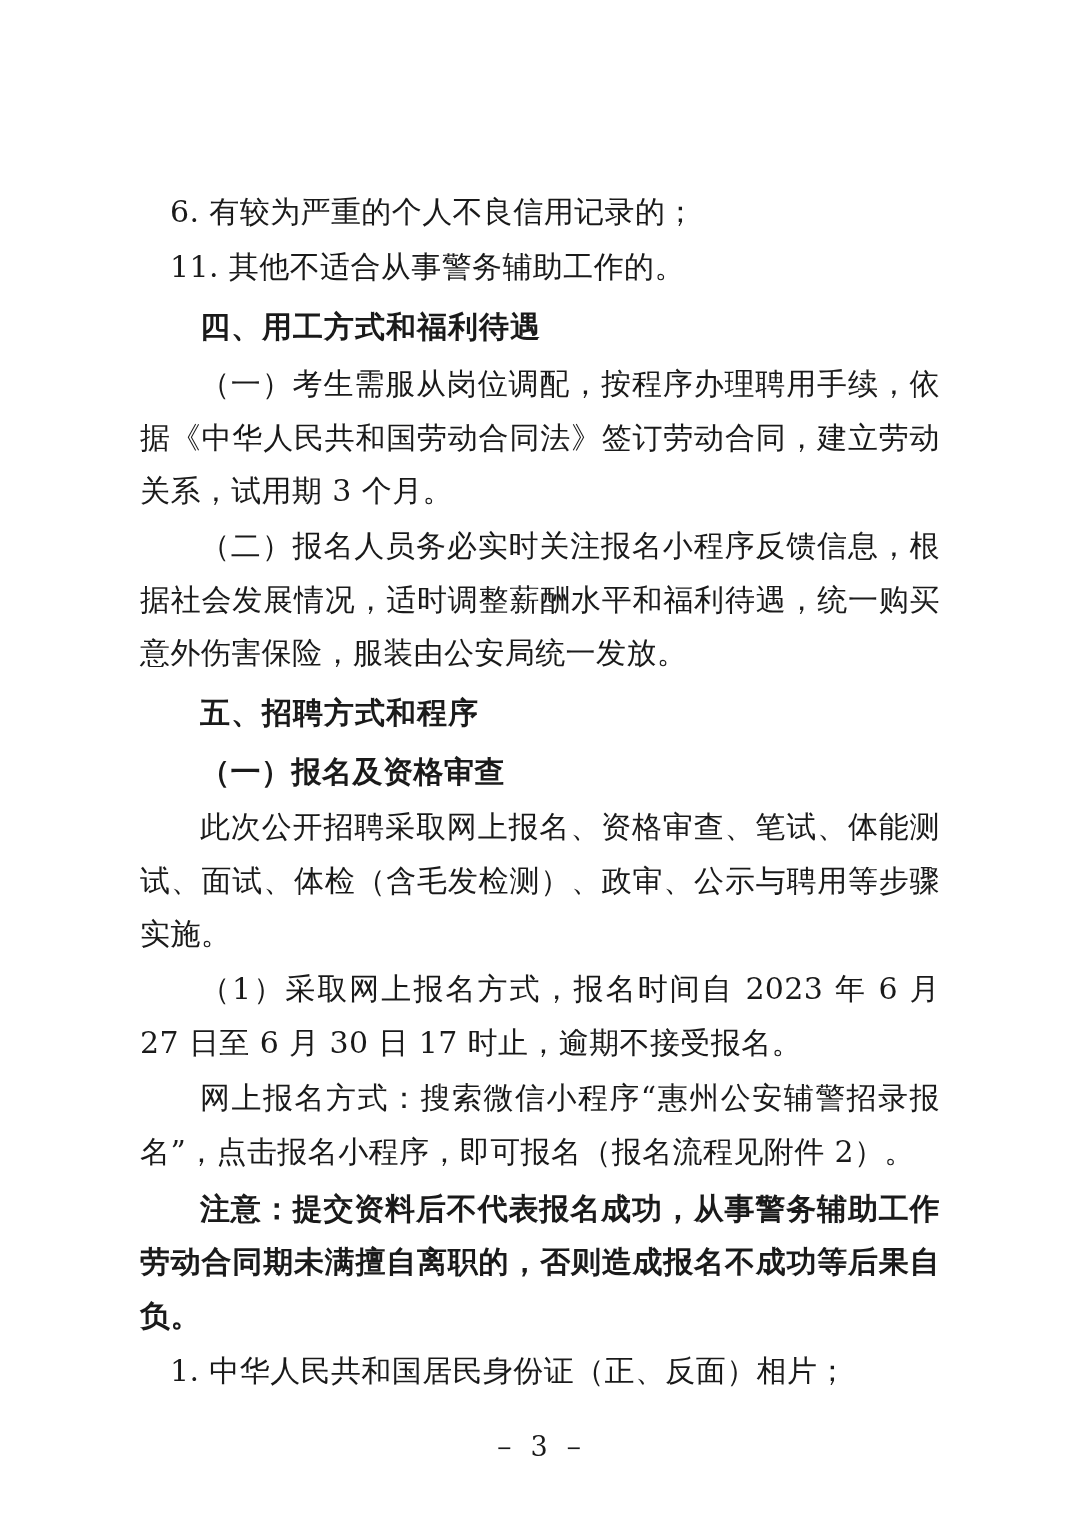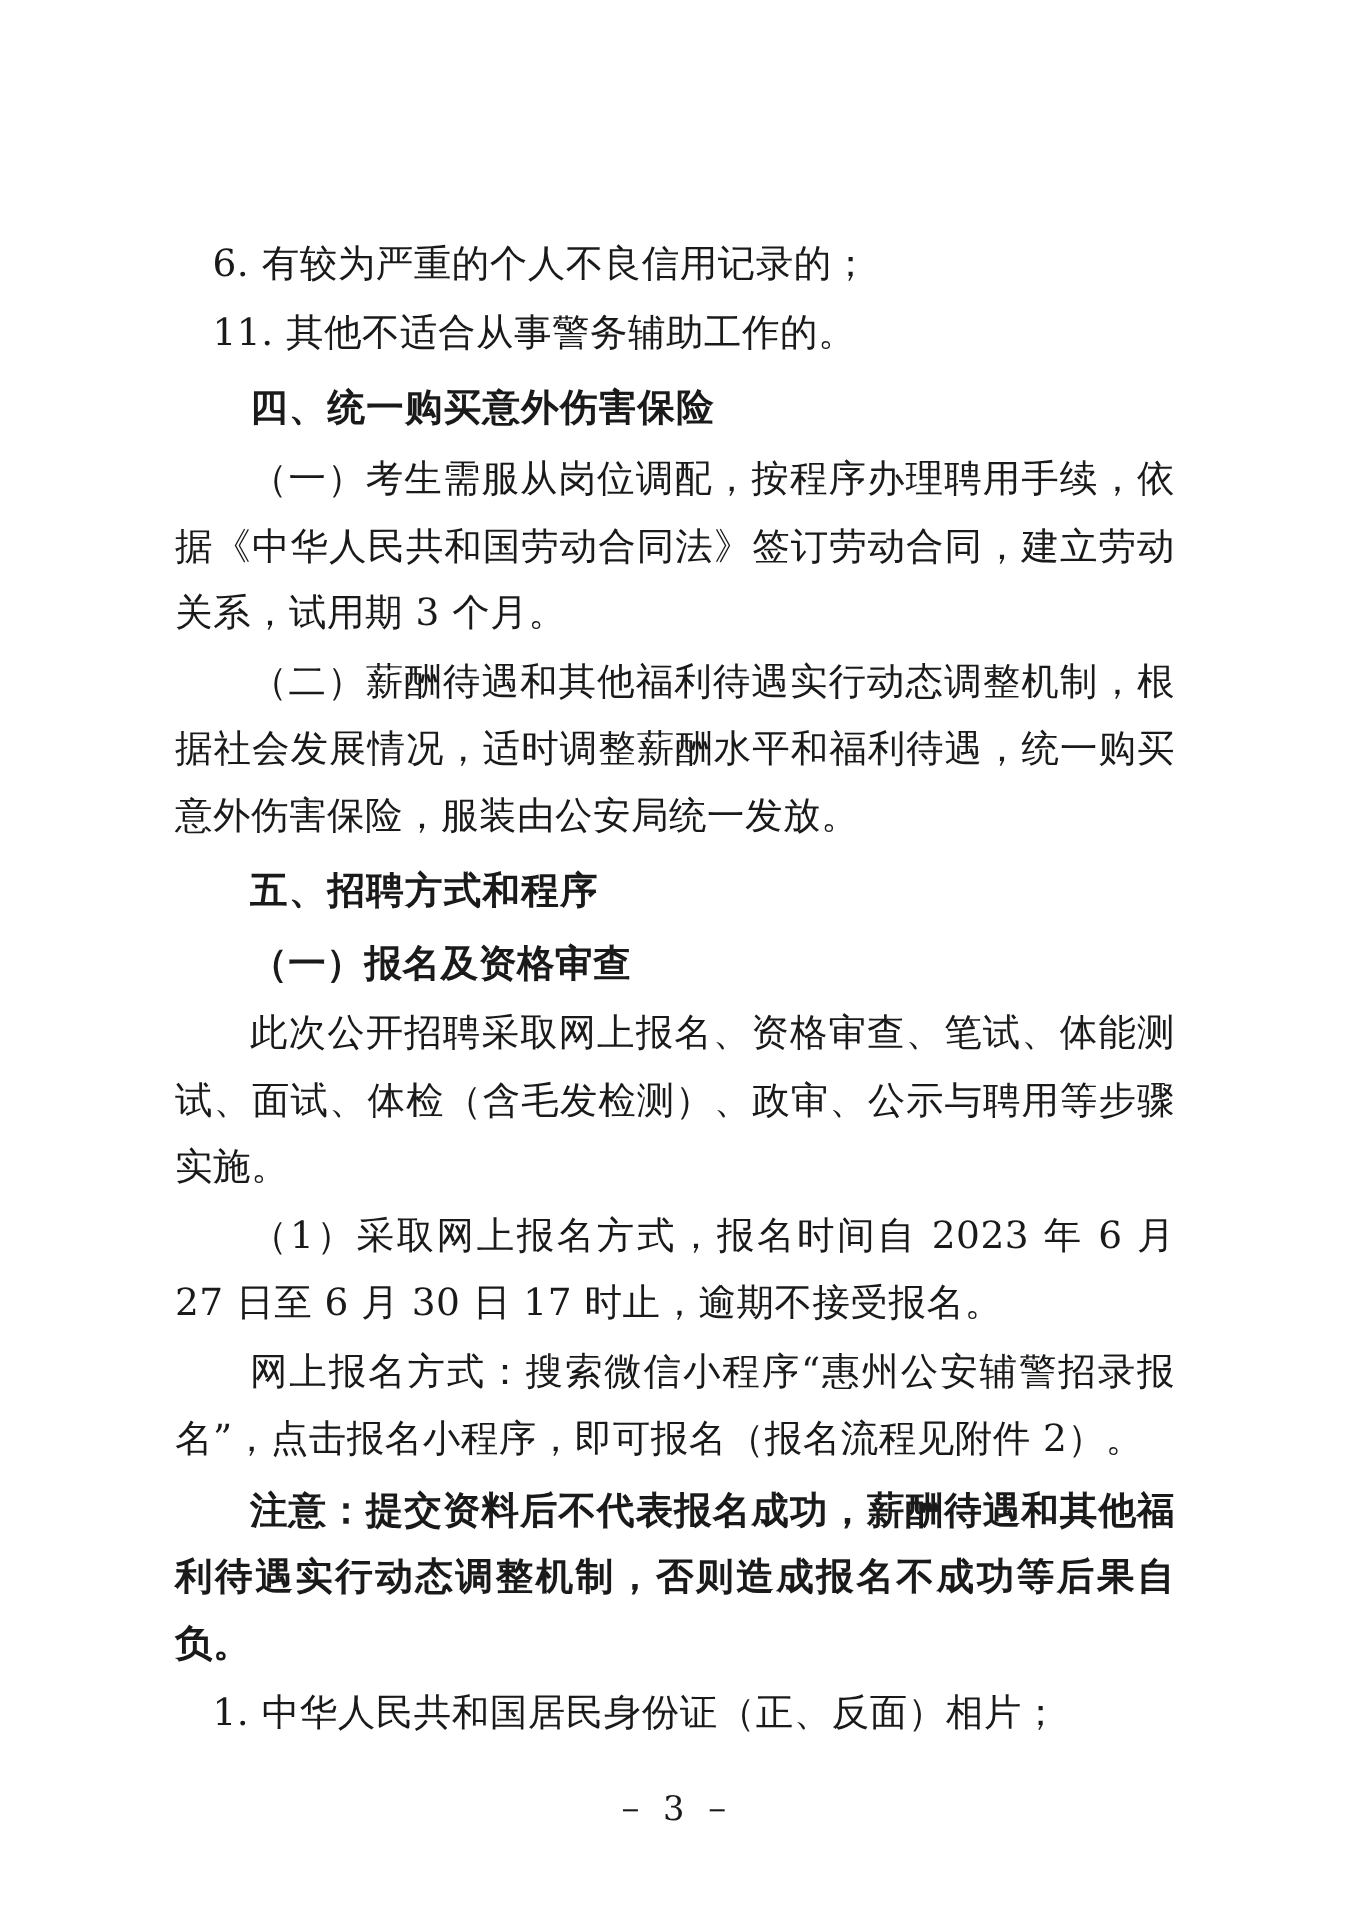--- a/index.html
+++ b/index.html
@@ -71,30 +71,30 @@
 </style>
 </head>
 <body>
 
 <div class="page">
   <div class="doc-body">
 
     <p class="para indent-1">6. 有较为严重的个人不良信用记录的；</p>
     <p class="para indent-1">11. 其他不适合从事警务辅助工作的。</p>
 
-    <p class="para heading">四、统一购买意外伤害保险</p>
+    <p class="para heading">四、用工方式和福利待遇</p>
     <p class="para indent">（一）考生需服从岗位调配，按程序办理聘用手续，依据《中华人民共和国劳动合同法》签订劳动合同，建立劳动关系，试用期 3 个月。</p>
-    <p class="para indent">（二）薪酬待遇和其他福利待遇实行动态调整机制，根据社会发展情况，适时调整薪酬水平和福利待遇，统一购买意外伤害保险，服装由公安局统一发放。</p>
+    <p class="para indent">（二）报名人员务必实时关注报名小程序反馈信息，根据社会发展情况，适时调整薪酬水平和福利待遇，统一购买意外伤害保险，服装由公安局统一发放。</p>
 
     <p class="para heading">五、招聘方式和程序</p>
     <p class="para subheading">（一）报名及资格审查</p>
 
     <p class="para indent">此次公开招聘采取网上报名、资格审查、笔试、体能测试、面试、体检（含毛发检测）、政审、公示与聘用等步骤实施。</p>
     <p class="para indent">（1）采取网上报名方式，报名时间自 2023 年 6 月 27 日至 6 月 30 日 17 时止，逾期不接受报名。</p>
     <p class="para indent">网上报名方式：搜索微信小程序“惠州公安辅警招录报名”，点击报名小程序，即可报名（报名流程见附件 2）。</p>
 
-    <p class="para notice">注意：提交资料后不代表报名成功，薪酬待遇和其他福利待遇实行动态调整机制，否则造成报名不成功等后果自负。</p>
+    <p class="para notice">注意：提交资料后不代表报名成功，从事警务辅助工作劳动合同期未满擅自离职的，否则造成报名不成功等后果自负。</p>
 
     <p class="para indent-1">1. 中华人民共和国居民身份证（正、反面）相片；</p>
 
   </div>
   <div class="page-number">－ 3 －</div>
 </div>
 
 </body></html>

